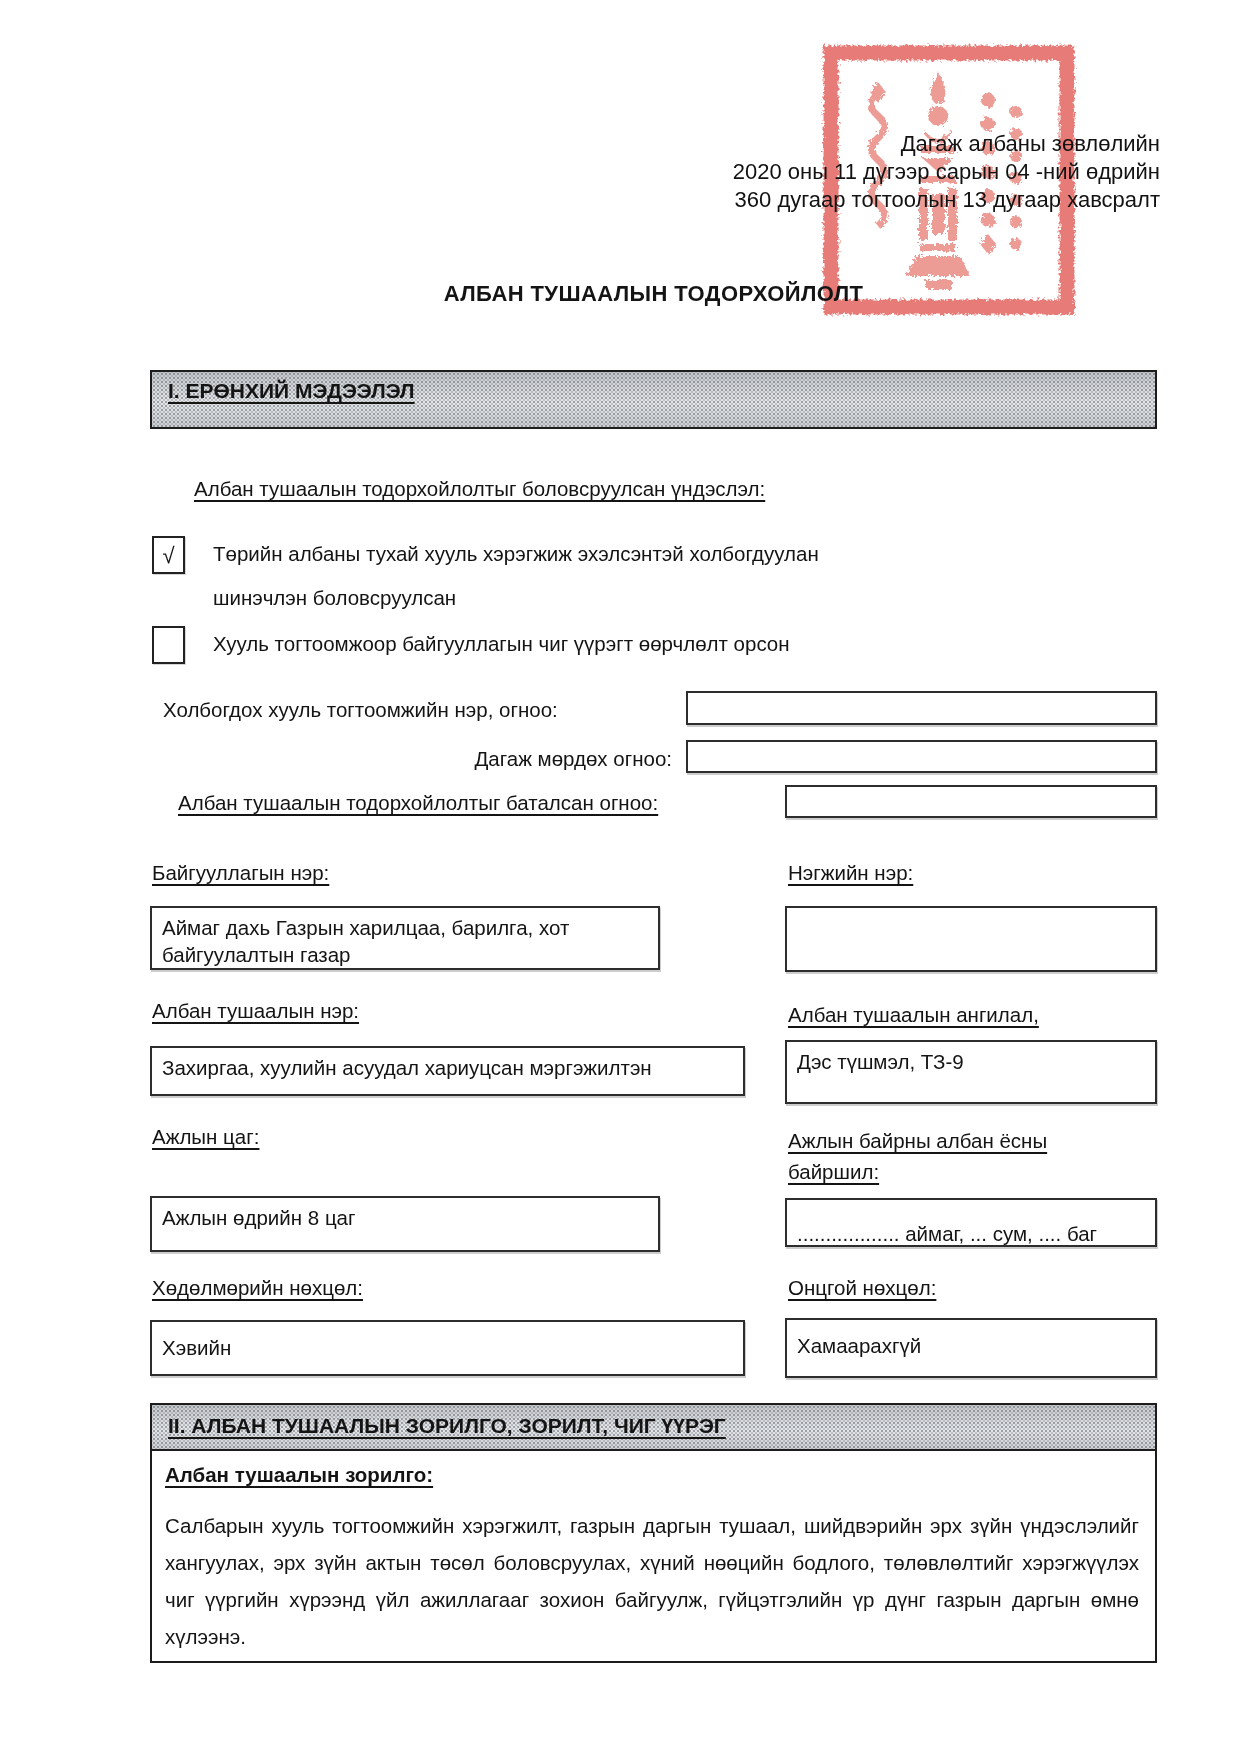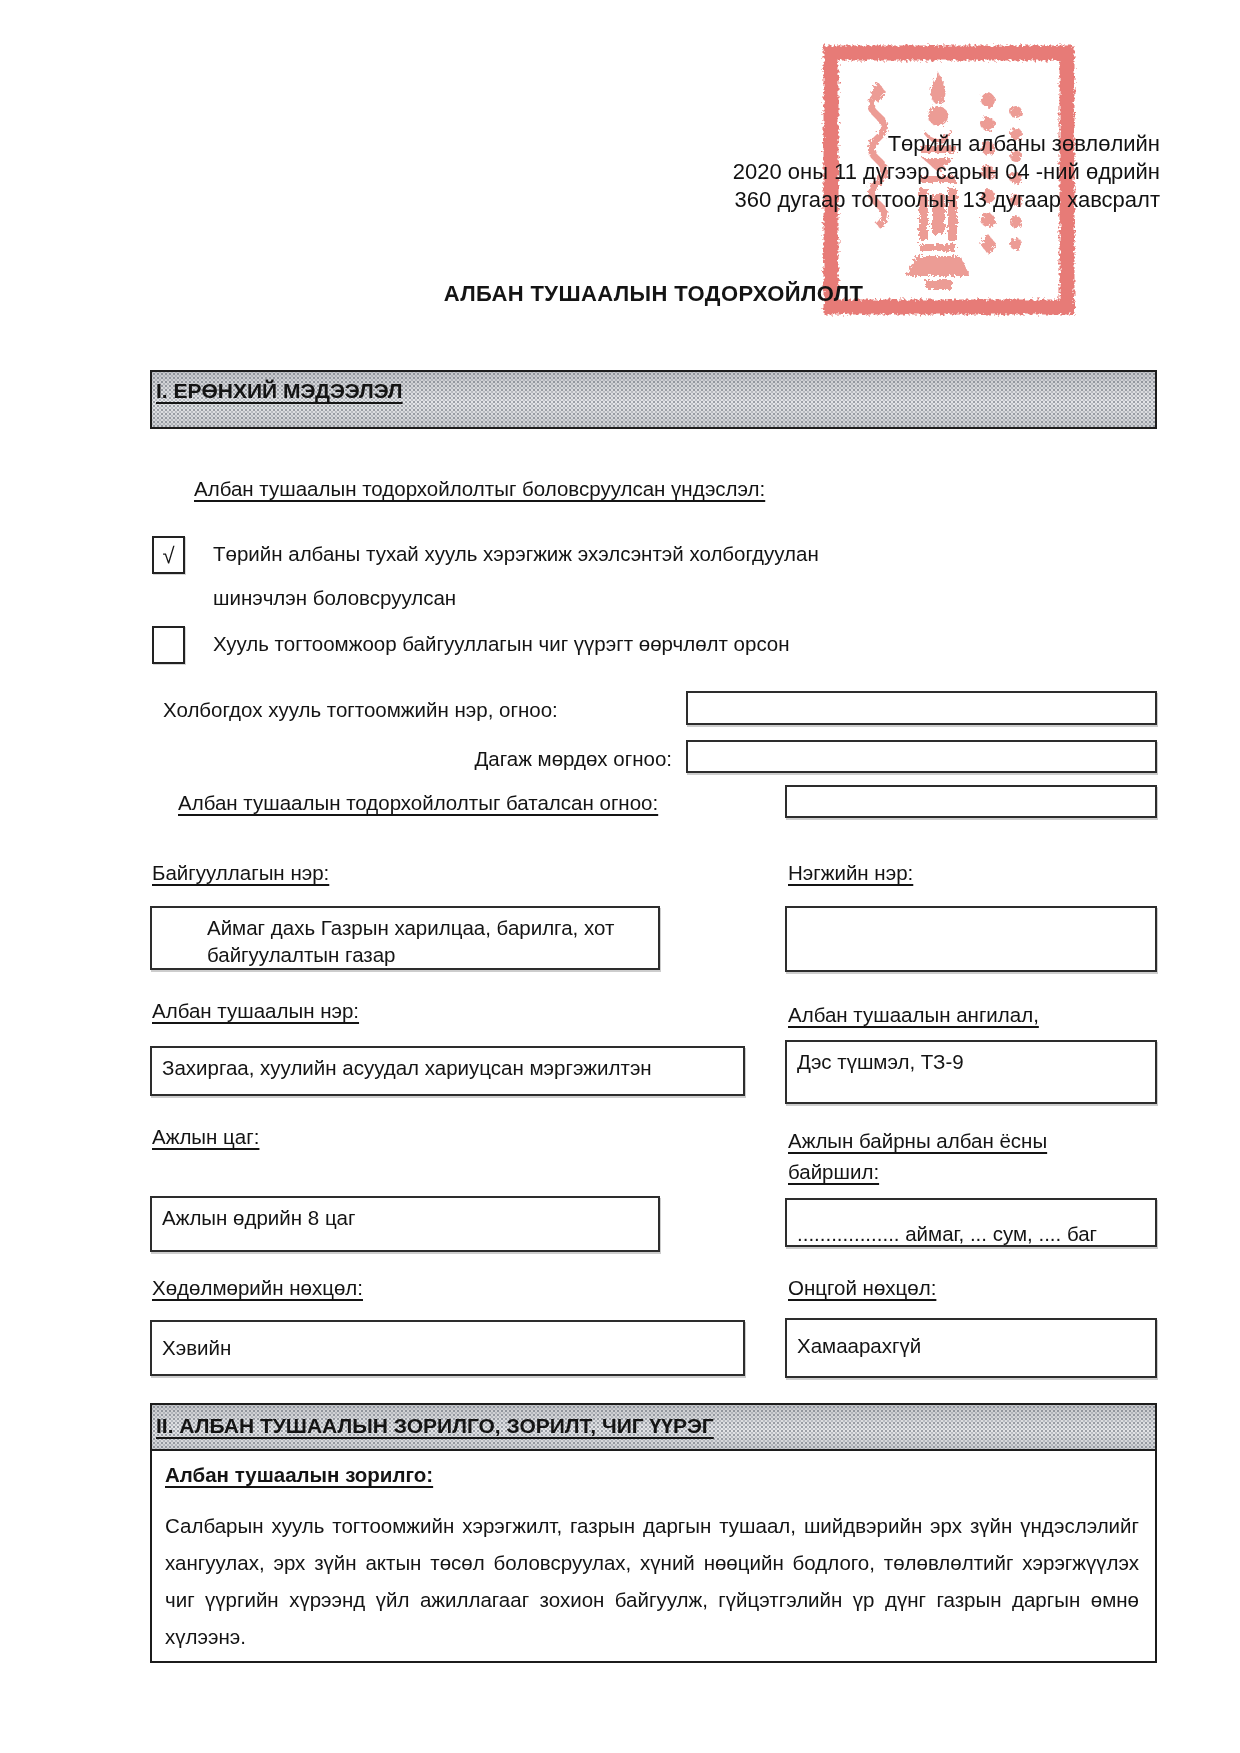--- a/index.html
+++ b/index.html
@@ -38,21 +38,21 @@
     background-color:#d7d8da;
     background-image:
       radial-gradient(rgba(85,92,104,.50) 1px, transparent 1.2px),
       radial-gradient(rgba(130,136,148,.40) 1px, transparent 1.2px),
       linear-gradient(180deg,#c7c8cb 0%,#e5e6e8 55%,#ced0d3 100%);
     background-size:4px 4px,4px 4px,100% 100%;
     background-position:0 0,2px 2px,0 0;
     box-sizing:border-box;z-index:2;
   }
   .section-bar .bar-text{
-    display:inline-block;margin:7px 0 0 4px;
+    display:inline-block;margin:7px 0 0 16px;
     font-weight:bold;font-size:21px;
     text-decoration:underline;text-decoration-thickness:2px;text-underline-offset:4px;
   }
   #sec1-bar{top:370px;height:59px;}
   #sec2-bar{top:1403px;height:48px;}
   #sec2-bar .bar-text{margin-top:9px;}
 
   .label{font-size:20.5px;white-space:nowrap;z-index:2;}
   .u{text-decoration:underline;text-decoration-thickness:2px;text-underline-offset:4px;white-space:normal;}
 
@@ -136,21 +136,21 @@
             <circle cx="196" cy="158" r="6"></circle>
               <circle cx="196" cy="180" r="6"></circle>
             <circle cx="196" cy="202" r="6"></circle>
           </g>
         </g>
       </g>
     </svg>
   </div>
 
   <div class="abs approval">
-    <div>Төрийн албаны зөвлөлийн</div>
+    <div>Дагаж албаны зөвлөлийн</div>
     <div>2020 оны 11 дүгээр сарын 04 -ний өдрийн</div>
     <div>360 дугаар тогтоолын 13 дугаар хавсралт</div>
   </div>
 
   <div class="abs doc-title">АЛБАН ТУШААЛЫН ТОДОРХОЙЛОЛТ</div>
 
   <div class="abs section-bar" id="sec1-bar">
     <span class="bar-text">I. ЕРӨНХИЙ МЭДЭЭЛЭЛ</span>
   </div>
 
@@ -177,21 +177,21 @@
   </div>
 
   <div class="abs label u" style="left:161px;top:791px;margin-left:17px;">Албан тушаалын тодорхойлолтыг баталсан огноо:</div>
   <div class="abs field-box" style="left:785px;top:785px;width:372px;height:33px;">
     <span class="val"></span>
   </div>
 
   <div class="abs label u" style="left:152px;top:861px;">Байгууллагын нэр:</div>
   <div class="abs label u" style="left:788px;top:861px;">Нэгжийн нэр:</div>
 
-  <div class="abs field-box" style="left:150px;top:906px;width:510px;height:64px;padding-left:45px;">
+  <div class="abs field-box" style="left:150px;top:906px;width:510px;height:64px;">
     <span class="val" style="width:520px;">Аймаг дахь Газрын харилцаа, барилга, хот байгуулалтын газар</span>
   </div>
   <div class="abs field-box" style="left:785px;top:906px;width:372px;height:66px;">
     <span class="val"></span>
   </div>
 
   <div class="abs label u" style="left:152px;top:999px;">Албан тушаалын нэр:</div>
   <div class="abs label u" style="left:788px;top:999px;width:300px;white-space:normal;line-height:31px;">Албан тушаалын ангилал, зэрэглэл:</div>
 
   <div class="abs field-box" style="left:150px;top:1046px;width:595px;height:50px;">

